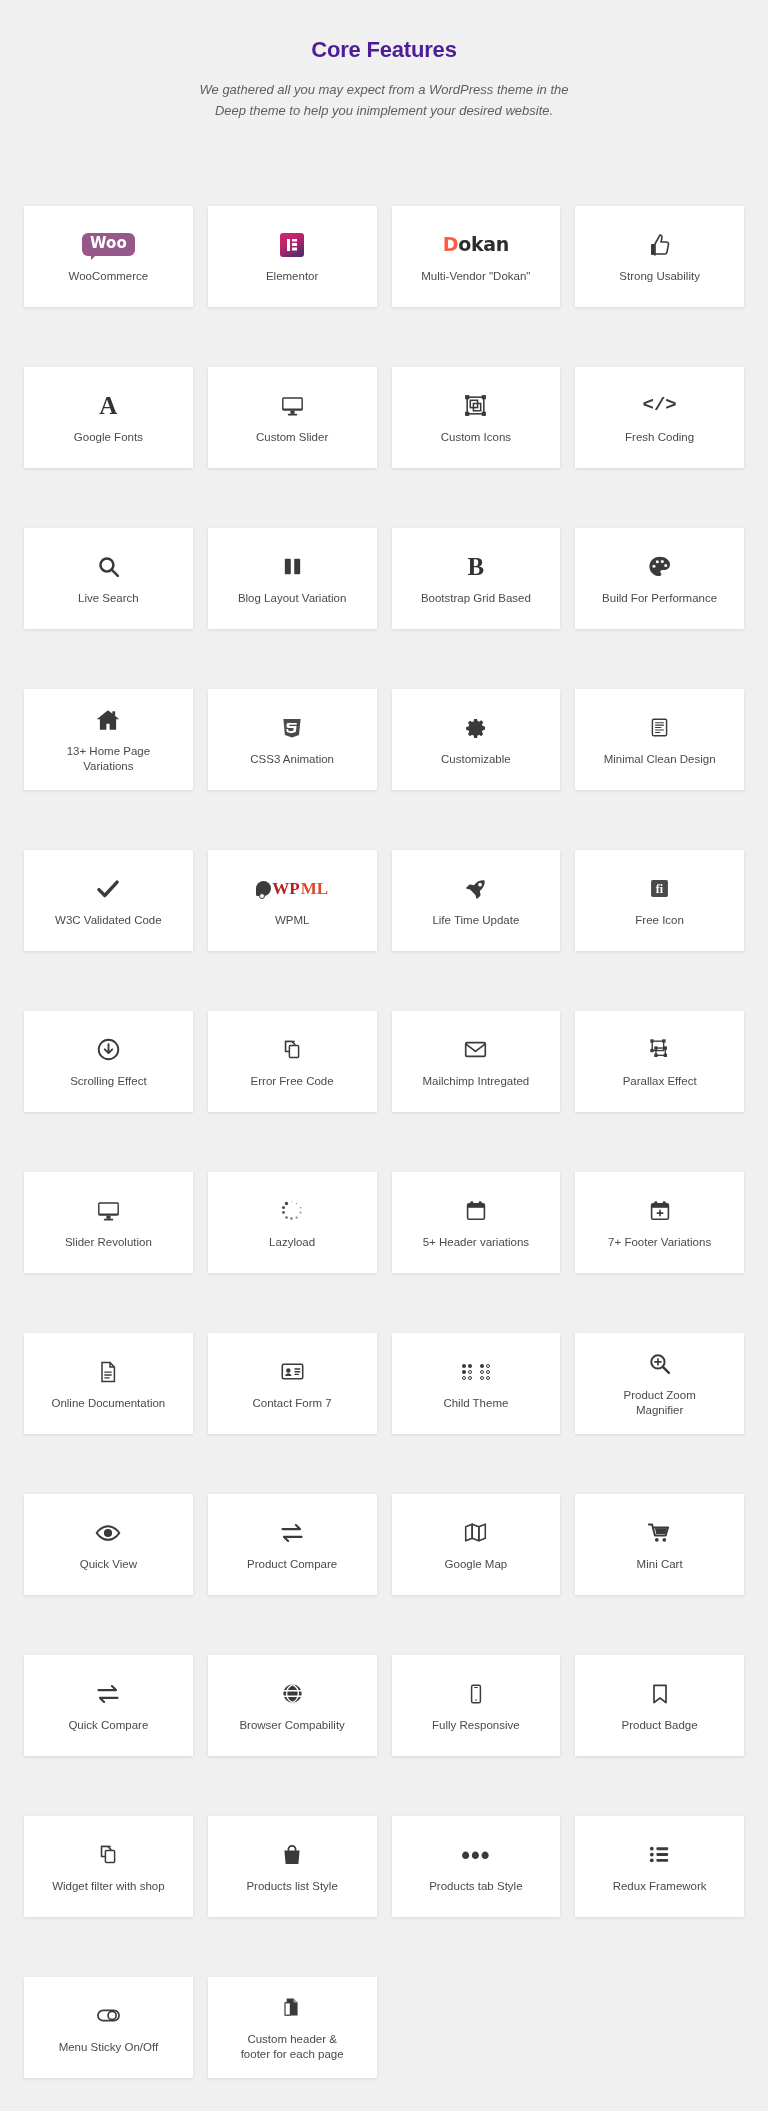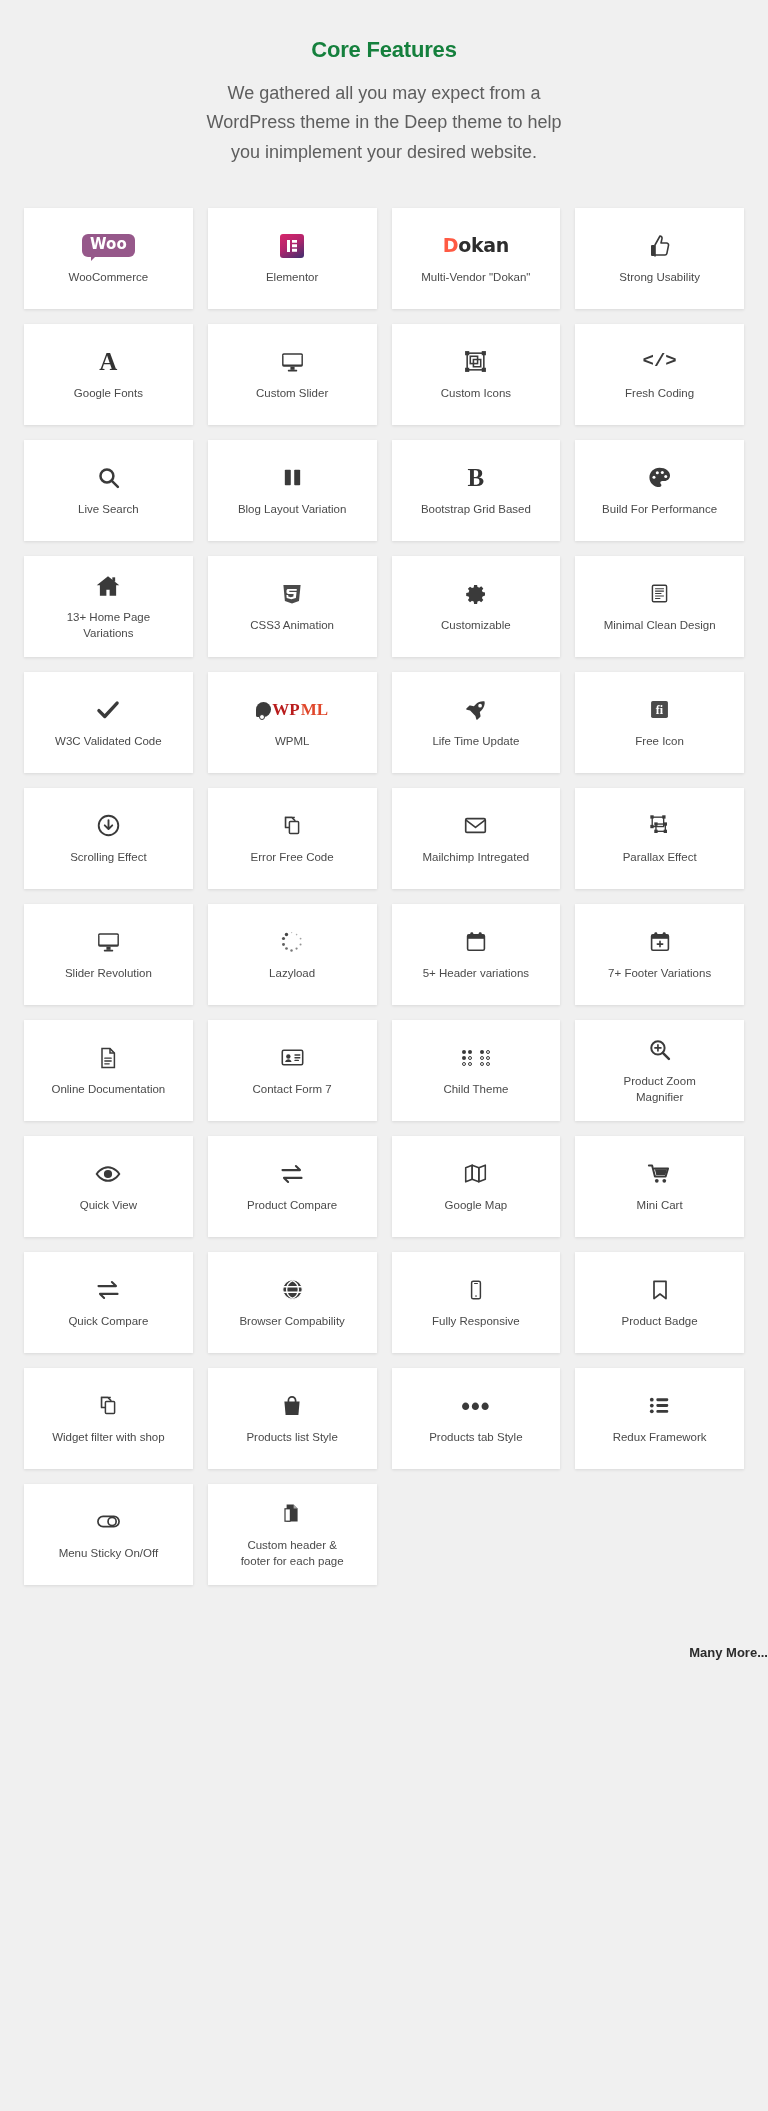--- a/index.html
+++ b/index.html
@@ -11,51 +11,53 @@
   }
   body { padding: 0 0 0 0; }
 
   .page { width: 768px; margin: 0 auto; }
 
   
   .header { text-align: center; padding: 36px 0 6px; }
   .header h1 {
     font-size: 22px;
     font-weight: bold;
-    color: #15803d;
+    color: #4c1d95;
     letter-spacing: -0.2px;
     line-height: 1.3;
   }
   .header .sub {
     margin-top: 14px;
-    font-size: 18px;
+    font-size: 13px;
     line-height: 1.65;
     color: #5e5e5e;
     max-width: 380px;
     margin-left: auto;
     margin-right: auto;
+    font-style: italic;
   }
 
   
   .grid {
     display: grid;
     grid-template-columns: repeat(4, 1fr);
     gap: 15px 15px;
     padding: 34px 24px 0 24px;
   }
   .card {
     background: #ffffff;
     height: 101px;
     box-shadow: 0 1px 3px rgba(0,0,0,0.10);
     display: flex;
     flex-direction: column;
     align-items: center;
     justify-content: center;
     padding: 6px 6px;
     text-align: center;
+    margin-top: 45px;
   }
   .card .ico {
     height: 30px;
     display: flex;
     align-items: center;
     justify-content: center;
     margin-bottom: 9px;
     color: #3a3a3a;
   }
   .card .ico svg { display: block; }

